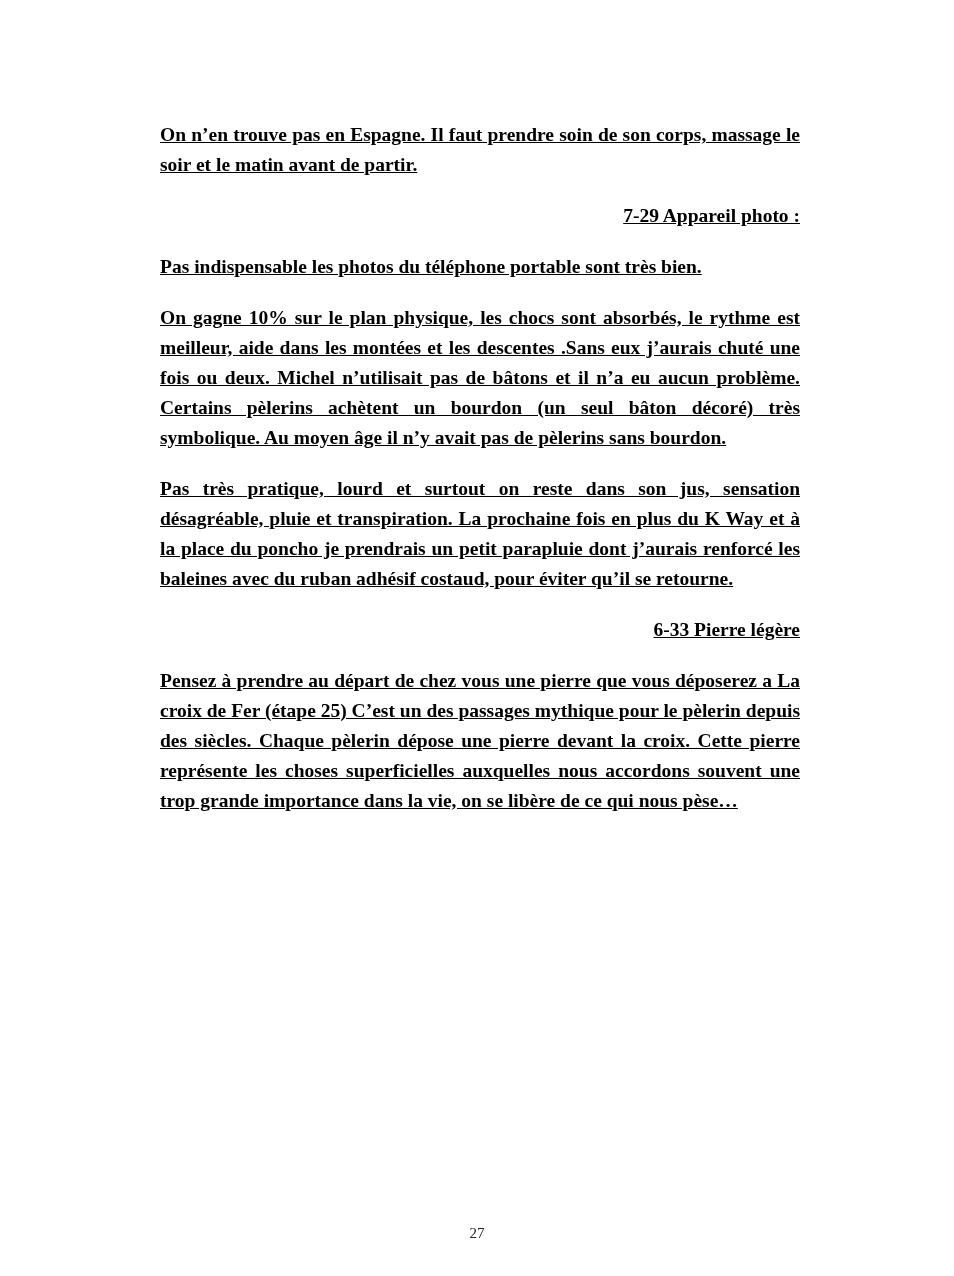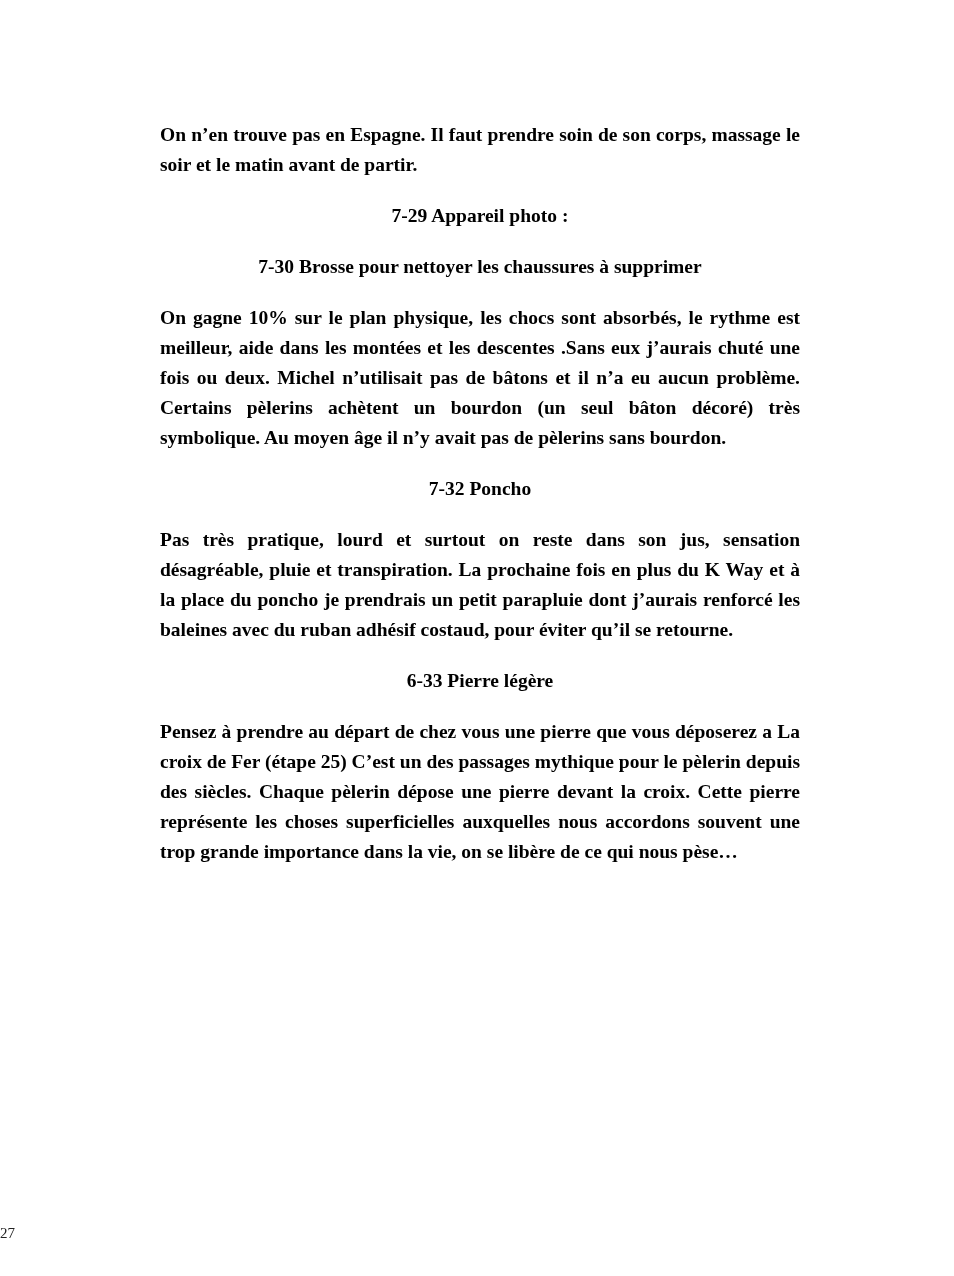--- a/index.html
+++ b/index.html
@@ -25,51 +25,52 @@
     position: absolute;
     top: 120px;
     left: 160px;
     width: 640px;
   }
   .block {
     font-size: 19.5px;
     font-weight: bold;
     line-height: 30px;
     margin-bottom: 21px;
+    text-decoration: underline;
   }
   .paragraph {
     text-align: justify;
   }
   .heading {
-    text-align: center;
+    text-align: right;
   }
   .page-footer {
     position: absolute;
     left: 0;
     bottom: 34px;
     width: 954px;
+    text-align: center;
   }
   .page-number {
     font-size: 15px;
     font-weight: normal;
     color: #222222;
     font-family: "Liberation Serif", "DejaVu Serif", serif;
   }
 </style>
 </head>
 <body>
 
 <div class="page">
 
   <div class="content">
     <p class="block paragraph">On n’en trouve pas en Espagne. Il faut prendre soin de son corps, massage le soir et le matin avant de partir.</p>
     <p class="block heading">7-29 Appareil photo :</p>
-    <p class="block heading">7-30 Brosse pour nettoyer les chaussures à supprimer</p>
+    <p class="block paragraph">Pas indispensable les photos du téléphone portable sont très bien.</p>
     <p class="block paragraph">On gagne 10% sur le plan physique, les chocs sont absorbés, le rythme est meilleur, aide dans les montées et les descentes .Sans eux j’aurais chuté une fois ou deux. Michel n’utilisait pas de bâtons et il n’a eu aucun problème. Certains pèlerins  achètent un bourdon (un seul bâton décoré) très symbolique. Au moyen âge  il n’y avait pas de pèlerins sans bourdon.</p>
-    <p class="block heading">7-32 Poncho</p>
     <p class="block paragraph">Pas très pratique, lourd et surtout on reste dans son jus, sensation désagréable, pluie et transpiration. La prochaine fois en plus du K Way et à la place du poncho je prendrais un petit parapluie dont j’aurais renforcé les baleines avec du ruban adhésif costaud, pour éviter qu’il se retourne.</p>
     <p class="block heading">6-33 Pierre légère</p>
     <p class="block paragraph">Pensez à prendre au départ de chez vous une pierre que vous déposerez a La croix de Fer (étape 25) C’est un des passages mythique pour le pèlerin depuis des siècles.  Chaque pèlerin dépose une pierre devant la croix. Cette pierre représente les choses superficielles  auxquelles nous accordons souvent une trop grande importance dans la vie, on se libère de  ce qui nous pèse…</p>
   </div>
 
   <div class="page-footer">
     <span class="page-number">27</span>
   </div>
 
 </div>

